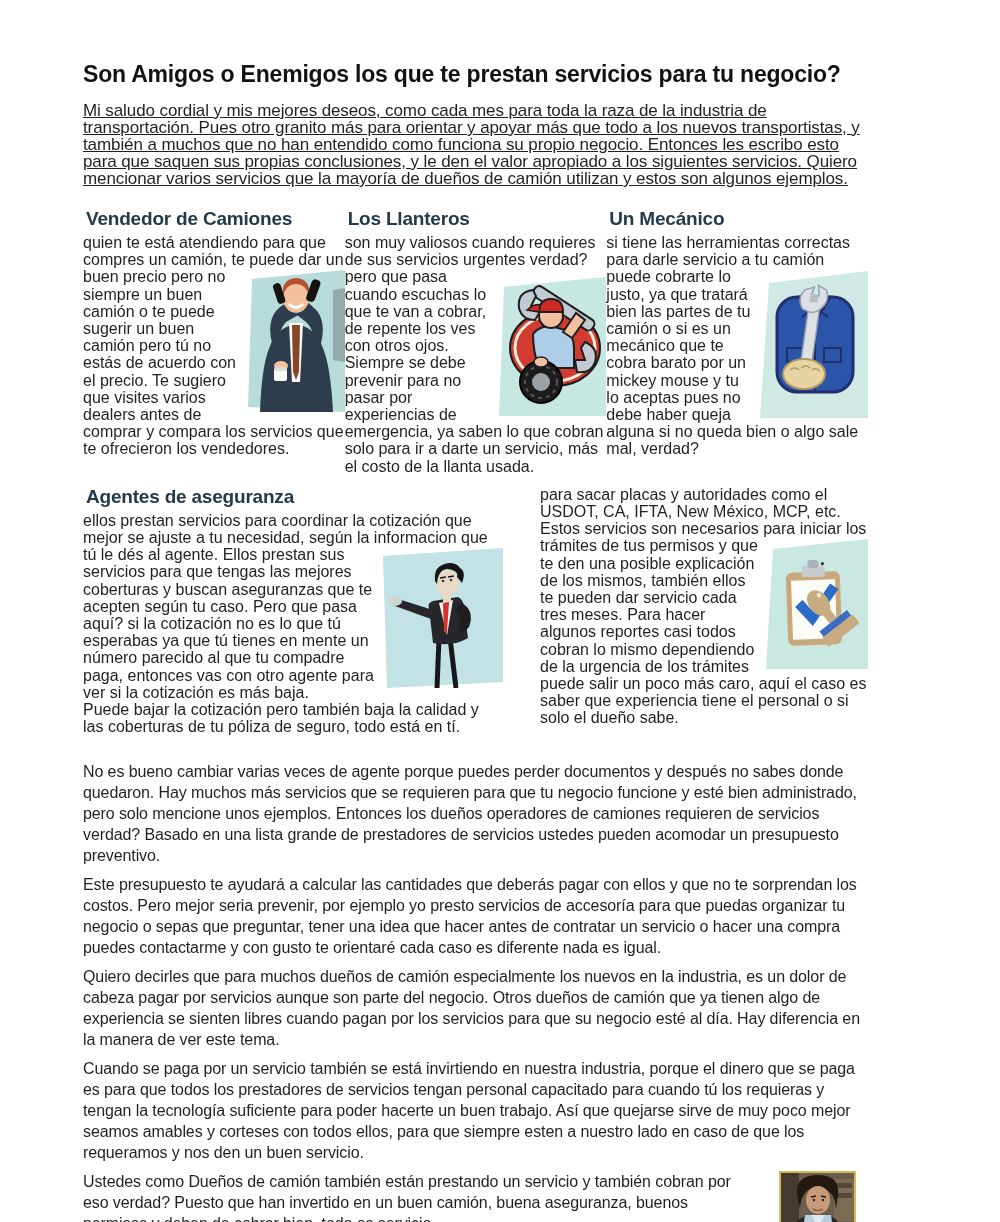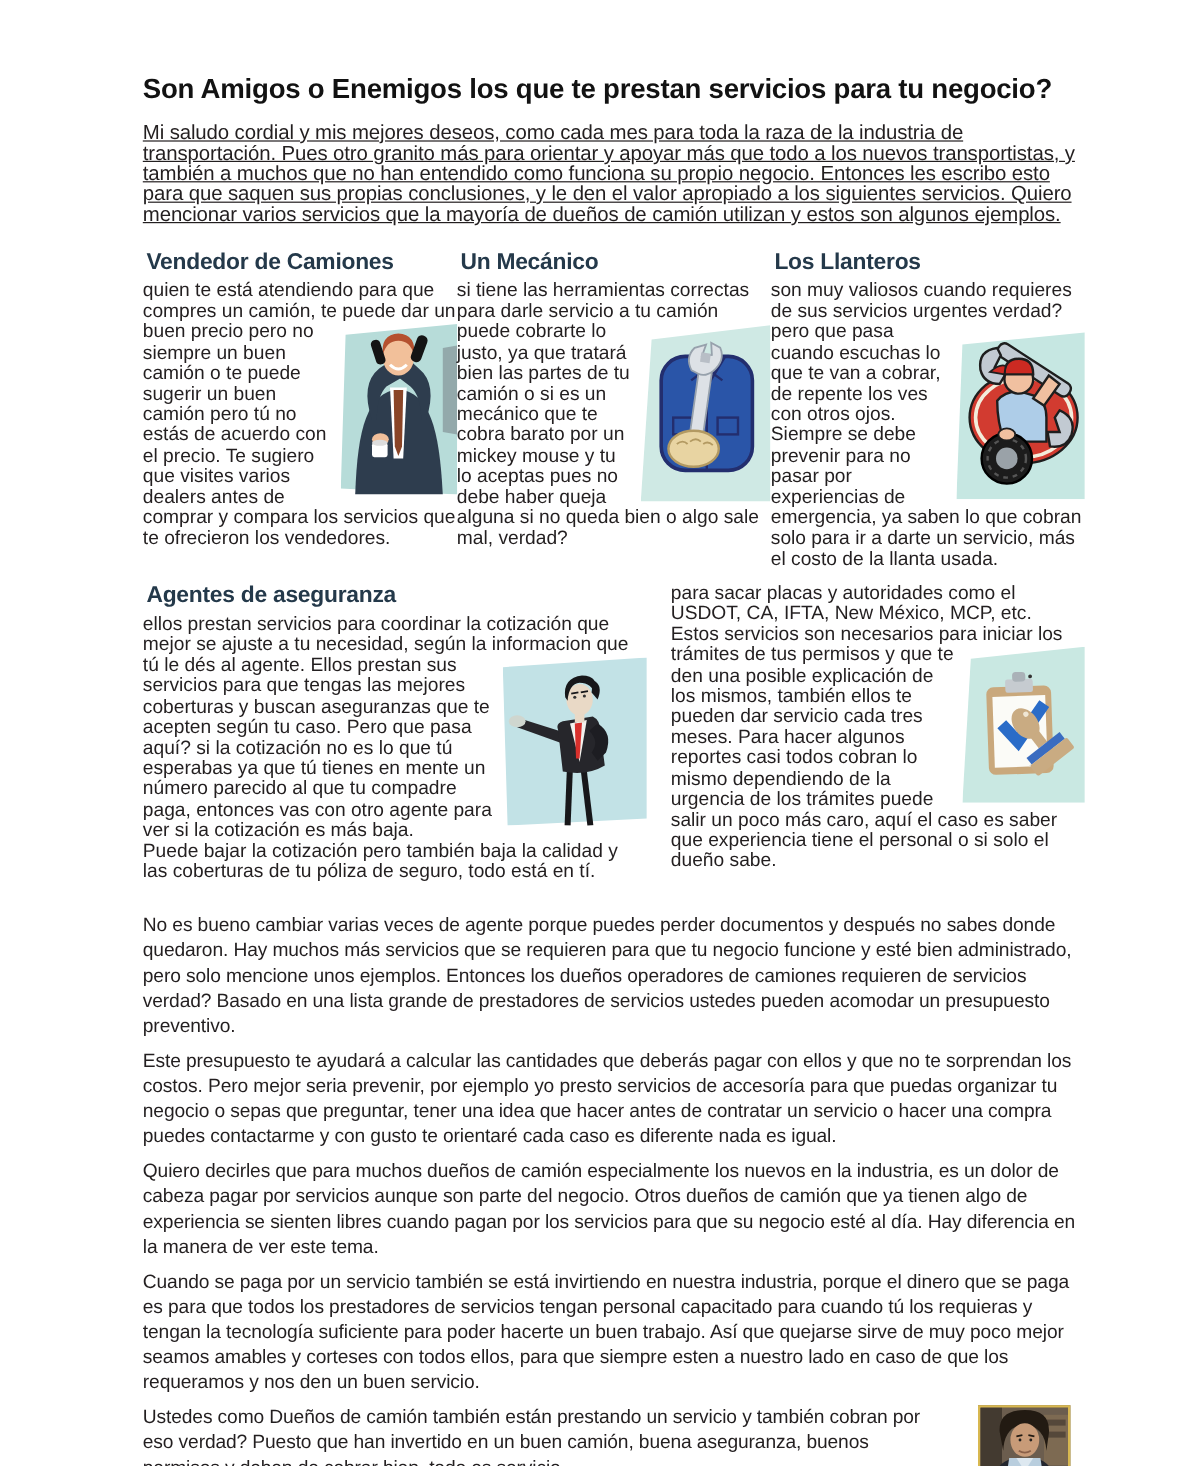--- a/index.html
+++ b/index.html
@@ -1,26 +1,26 @@
 <!DOCTYPE html>
 <html><head>
 <meta charset="utf-8">
 <style>
   html,body{margin:0;padding:0;background:#ffffff;}
   body{width:1000px;font-family:"Liberation Sans","DejaVu Sans",sans-serif;color:#231f20;}
   .page{position:relative;width:948px;height:1222px;box-sizing:border-box;
-        padding:60px 80px 0 83px;overflow:hidden;background:#fff;margin-left:36px;}
+        padding:60px 80px 0 83px;overflow:hidden;background:#fff;}
 
   .title{font-size:23px;line-height:28px;font-weight:bold;color:#121212;
          letter-spacing:-0.2px;margin:0 0 14px 0;}
   .intro{font-size:17px;line-height:17px;margin:0 0 21px 0;letter-spacing:-0.1px;text-decoration:underline;}
 
   .row1{display:flex;margin:0 0 11px 0;}
   .row1 .svc{flex:1;min-width:0;}
-  .row2{display:flex;gap:20px;margin:0 0 26px 0;}
+  .row2{display:flex;gap:37px;margin:0 0 26px 0;}
   .row2 .svcA{width:420px;flex:none;}
   .row2 .svcB{flex:1;min-width:0;}
 
   .svc h2{font-size:19px;line-height:22px;font-weight:bold;color:#24394a;
           margin:0 0 4px 3px;letter-spacing:-0.2px;}
   .svc p{font-size:16px;line-height:17.2px;margin:0;}
   .rest{white-space:pre-line;}
   .illus{float:right;margin:2px 0 4px 7px;line-height:0;}
 
   .bodycopy p{font-size:16px;line-height:21px;margin:0 0 8px 0;letter-spacing:-0.1px;}
@@ -63,64 +63,64 @@
             <rect x="27" y="13" width="8" height="21" rx="3.5" fill="#141414" transform="rotate(-18 31 23)"></rect>
             <rect x="61" y="9" width="9" height="23" rx="4" fill="#141414" transform="rotate(20 65 20)"></rect>
             <ellipse cx="33" cy="96" rx="7" ry="5" fill="#f2c09a"></ellipse>
             <rect x="26" y="99" width="13" height="12" rx="2" fill="#ffffff"></rect>
             <ellipse cx="32.5" cy="99" rx="6.5" ry="2.5" fill="#dddddd"></ellipse>
           </svg></span><span class="rest">precio pero no siempre un buen camión o te puede sugerir un buen camión pero tú no estás de acuerdo con el precio. Te sugiero que visites varios dealers antes de comprar y compara los servicios que te ofrecieron los vendedores.</span>
       </p>
     </div>
 
     <div class="svc">
+      <h2>Los Llanteros</h2>
+      <p>
+        <span>son muy valiosos cuando requieres de sus servicios urgentes verdad? pero que pasa </span><span class="illus"><svg width="107" height="146" viewBox="0 0 107 146">
+            <polygon points="5,17 107,7 107,146 0,146" fill="#c6e7e2"></polygon>
+            <ellipse cx="56" cy="78" rx="45" ry="38" fill="#d23b30" stroke="#1e1e1e" stroke-width="2"></ellipse>
+            <ellipse cx="56" cy="78" rx="40" ry="33" fill="none" stroke="#f3ecdb" stroke-width="3"></ellipse>
+            <g fill="#c2cad2" stroke="#1e1e1e" stroke-width="2">
+              <rect x="28" y="30" width="70" height="12" rx="5" transform="rotate(33 60 40)"></rect>
+              <path d="M34,20 Q18,22 20,38 Q23,50 36,50 L42,40 32,36 37,26 Z"></path>
+              <path d="M86,72 Q100,78 96,92 Q92,104 78,102 L76,90 86,90 82,78 Z"></path>
+            </g>
+            <path d="M34,64 Q40,56 52,56 L66,60 Q75,65 75,78 L75,98 40,98 Q34,82 34,64 Z" fill="#aecde8" stroke="#1e1e1e" stroke-width="2"></path>
+            <path d="M64,62 L77,43 86,50 73,68 Z" fill="#f0c0a0" stroke="#1e1e1e" stroke-width="2"></path>
+            <circle cx="52" cy="46" r="12" fill="#f0c0a0" stroke="#1e1e1e" stroke-width="2"></circle>
+            <path d="M40,42 Q40,29 52,29 Q64,29 64,42 Z" fill="#cc2a22" stroke="#1e1e1e" stroke-width="2"></path>
+            <path d="M40,42 L28,40 Q36,33 41,35 Z" fill="#cc2a22" stroke="#1e1e1e" stroke-width="1.5"></path>
+            <circle cx="42" cy="112" r="21" fill="#1c1c1c" stroke="#000000" stroke-width="2"></circle>
+            <circle cx="42" cy="112" r="16" fill="none" stroke="#555555" stroke-width="2" stroke-dasharray="4 4"></circle>
+            <circle cx="42" cy="112" r="9" fill="#9aa2a8"></circle>
+            <ellipse cx="42" cy="92" rx="7" ry="5" fill="#f0c0a0" stroke="#1e1e1e" stroke-width="1.5"></ellipse>
+          </svg></span><span class="rest">cuando escuchas lo que te van a cobrar, de repente los ves con otros ojos. Siempre se debe prevenir para no pasar por experiencias de emergencia, ya saben lo que cobran solo para ir a darte un servicio, más el costo de la llanta usada.</span>
+      </p>
+    </div>
+
+    <div class="svc">
       <h2>Un Mecánico</h2>
       <p>
         <span>si tiene las herramientas correctas para darle servicio a tu camión puede </span><span class="illus"><svg width="108" height="148" viewBox="0 0 108 148">
             <polygon points="9,13 108,1 108,148 0,148" fill="#cfe9e4"></polygon>
             <rect x="17" y="27" width="76" height="95" rx="20" fill="#2a55a8" stroke="#232e6e" stroke-width="3"></rect>
             <polygon points="40,27 70,27 55,52" fill="#cfe9e4" stroke="#232e6e" stroke-width="2.5"></polygon>
             <path d="M40,27 L50,41 42,47" fill="none" stroke="#232e6e" stroke-width="2"></path>
             <path d="M70,27 L60,41 68,47" fill="none" stroke="#232e6e" stroke-width="2"></path>
             <rect x="27" y="78" width="17" height="14" fill="none" stroke="#232e6e" stroke-width="2"></rect>
             <rect x="64" y="78" width="17" height="14" fill="none" stroke="#232e6e" stroke-width="2"></rect>
             <line x1="55" y1="52" x2="55" y2="122" stroke="#232e6e" stroke-width="2"></line>
             <g transform="rotate(8 50 70)">
               <rect x="44" y="36" width="11" height="64" rx="4" fill="#dde1e6" stroke="#97a1ac" stroke-width="1.5"></rect>
               <path d="M38,40 Q31,30 38,21 L47,17 45,27 53,25 51,15 59,18 Q65,28 56,38 Q50,44 44,42 Z" fill="#dde1e6" stroke="#97a1ac" stroke-width="1.5"></path>
               <rect x="44" y="24" width="8" height="8" fill="#b8bec6"></rect>
             </g>
             <ellipse cx="44" cy="104" rx="21" ry="15" fill="#e8d4a2" stroke="#b39a62" stroke-width="2"></ellipse>
             <path d="M30,100 q5,-4 9,0 M41,98 q5,-4 9,0 M52,100 q4,-3 8,1" fill="none" stroke="#b39a62" stroke-width="1.5"></path>
           </svg></span><span class="rest">cobrarte lo justo, ya que tratará bien las partes de tu camión o si es un mecánico que te cobra barato por un mickey mouse y tu lo aceptas pues no debe haber queja alguna si no queda bien o algo sale mal, verdad?</span>
-      </p>
-    </div>
-
-    <div class="svc">
-      <h2>Los Llanteros</h2>
-      <p>
-        <span>son muy valiosos cuando requieres de sus servicios urgentes verdad? pero que pasa </span><span class="illus"><svg width="107" height="146" viewBox="0 0 107 146">
-            <polygon points="5,17 107,7 107,146 0,146" fill="#c6e7e2"></polygon>
-            <ellipse cx="56" cy="78" rx="45" ry="38" fill="#d23b30" stroke="#1e1e1e" stroke-width="2"></ellipse>
-            <ellipse cx="56" cy="78" rx="40" ry="33" fill="none" stroke="#f3ecdb" stroke-width="3"></ellipse>
-            <g fill="#c2cad2" stroke="#1e1e1e" stroke-width="2">
-              <rect x="28" y="30" width="70" height="12" rx="5" transform="rotate(33 60 40)"></rect>
-              <path d="M34,20 Q18,22 20,38 Q23,50 36,50 L42,40 32,36 37,26 Z"></path>
-              <path d="M86,72 Q100,78 96,92 Q92,104 78,102 L76,90 86,90 82,78 Z"></path>
-            </g>
-            <path d="M34,64 Q40,56 52,56 L66,60 Q75,65 75,78 L75,98 40,98 Q34,82 34,64 Z" fill="#aecde8" stroke="#1e1e1e" stroke-width="2"></path>
-            <path d="M64,62 L77,43 86,50 73,68 Z" fill="#f0c0a0" stroke="#1e1e1e" stroke-width="2"></path>
-            <circle cx="52" cy="46" r="12" fill="#f0c0a0" stroke="#1e1e1e" stroke-width="2"></circle>
-            <path d="M40,42 Q40,29 52,29 Q64,29 64,42 Z" fill="#cc2a22" stroke="#1e1e1e" stroke-width="2"></path>
-            <path d="M40,42 L28,40 Q36,33 41,35 Z" fill="#cc2a22" stroke="#1e1e1e" stroke-width="1.5"></path>
-            <circle cx="42" cy="112" r="21" fill="#1c1c1c" stroke="#000000" stroke-width="2"></circle>
-            <circle cx="42" cy="112" r="16" fill="none" stroke="#555555" stroke-width="2" stroke-dasharray="4 4"></circle>
-            <circle cx="42" cy="112" r="9" fill="#9aa2a8"></circle>
-            <ellipse cx="42" cy="92" rx="7" ry="5" fill="#f0c0a0" stroke="#1e1e1e" stroke-width="1.5"></ellipse>
-          </svg></span><span class="rest">cuando escuchas lo que te van a cobrar, de repente los ves con otros ojos. Siempre se debe prevenir para no pasar por experiencias de emergencia, ya saben lo que cobran solo para ir a darte un servicio, más el costo de la llanta usada.</span>
       </p>
     </div>
   </div>
 
   <div class="row2">
 
     <div class="svc svcA">
       <h2>Agentes de aseguranza</h2>
       <p>
         <span>ellos prestan servicios para coordinar la cotización que mejor se ajuste a tu necesidad, según la informacion que tú le dés al </span><span class="illus"><svg width="120" height="140" viewBox="0 0 120 140">

